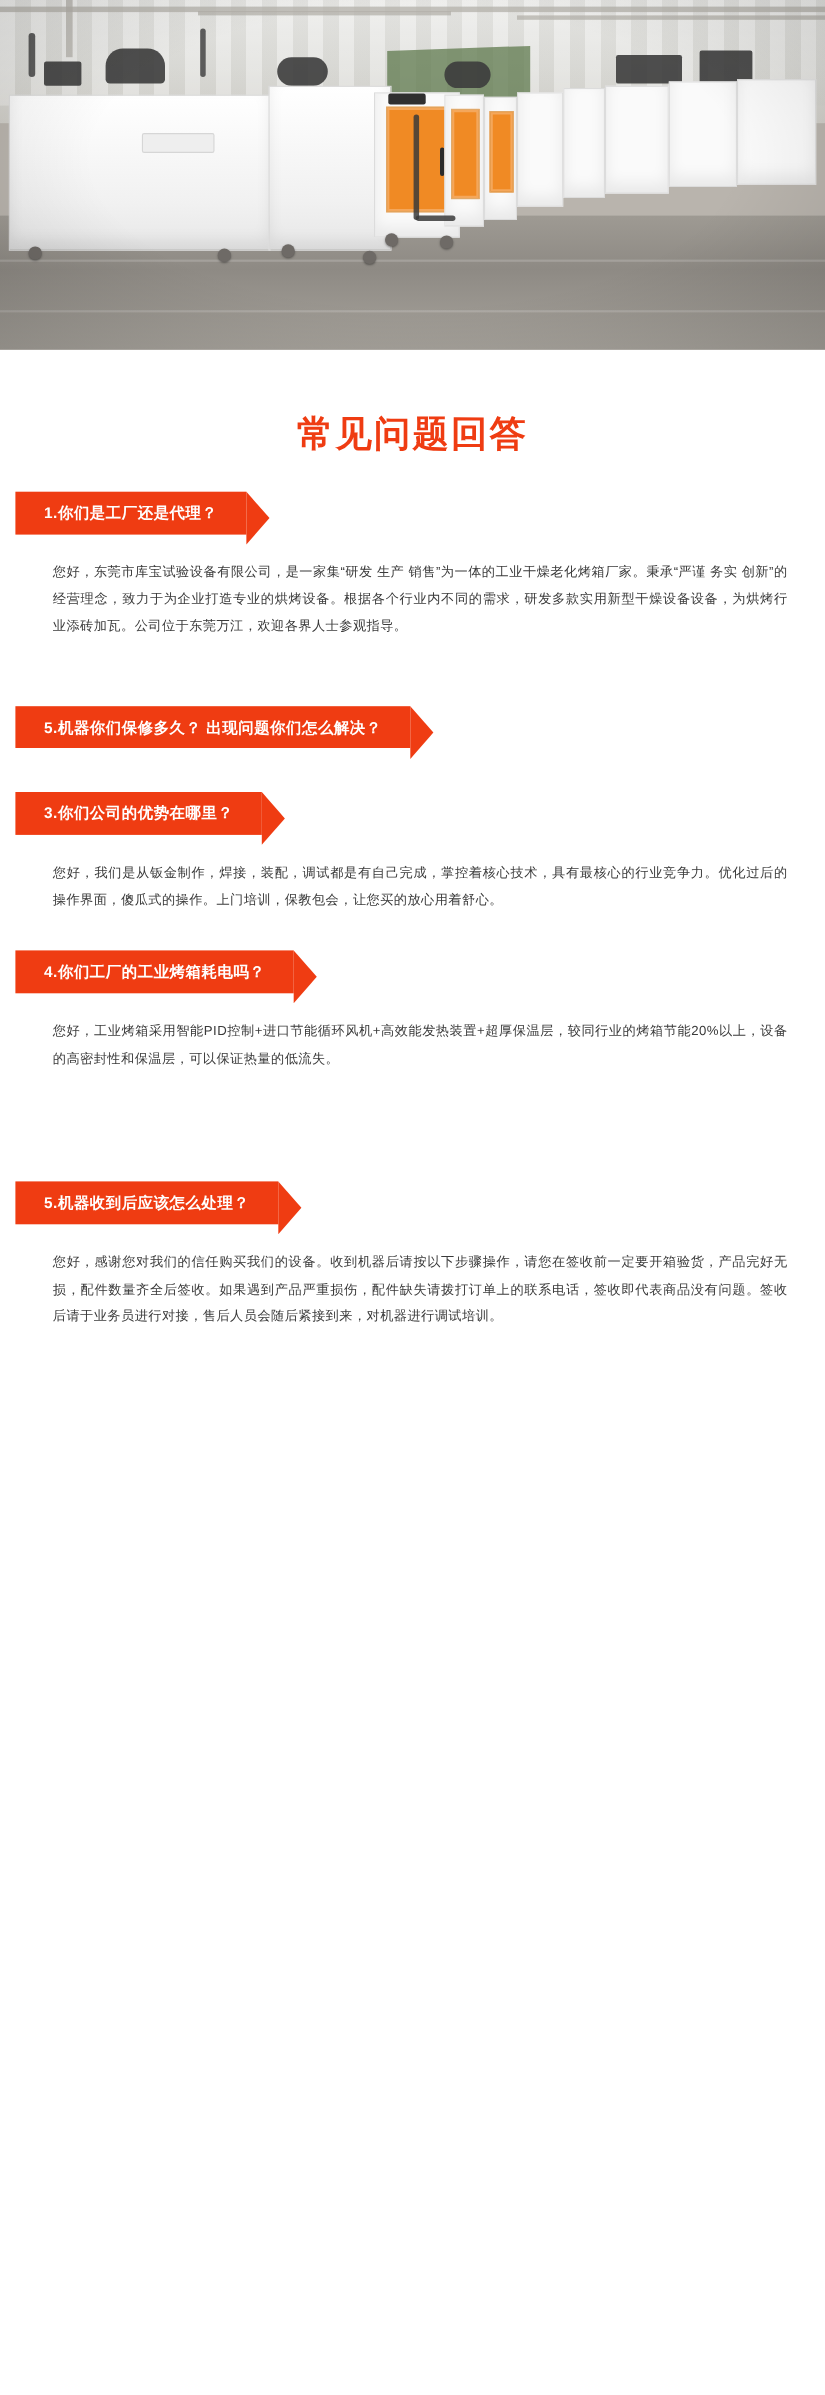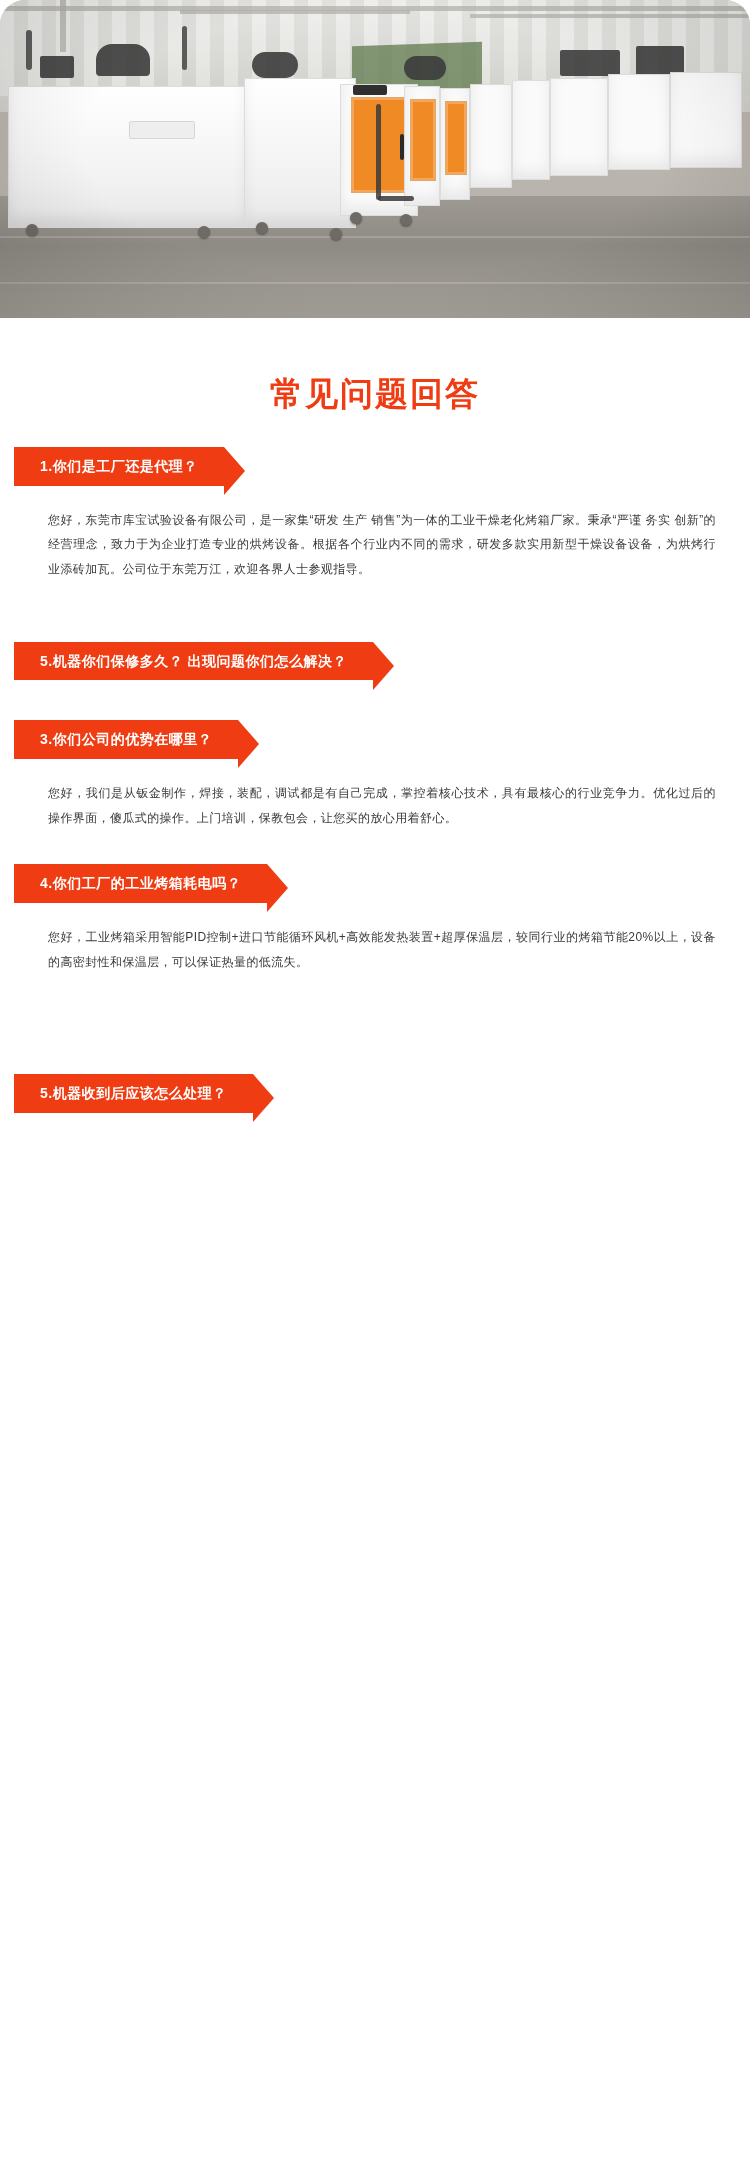--- a/index.html
+++ b/index.html
@@ -9,21 +9,20 @@
     background: #ffffff;
     font-family: "Liberation Sans", sans-serif;
     color: #333;
   }
   .page {
     width: 750px;
     min-height: 2177px;
     background: #ffffff;
     position: relative;
     overflow: hidden;
-    border-radius: 25px;
   }
 
   
   .hero {
     width: 750px;
     height: 318px;
     position: relative;
     overflow: hidden;
     background: #b9b4ad;
   }
@@ -227,14 +226,15 @@
     <div class="qbanner">4.你们工厂的工业烤箱耗电吗？</div>
   </div>
   <div class="answer">您好，工业烤箱采用智能PID控制+进口节能循环风机+高效能发热装置+超厚保温层，较同行业的烤箱节能20%以上，设备的高密封性和保温层，可以保证热量的低流失。</div>
 
   <div class="spacer-60"></div>
   <div class="spacer-40"></div>
 
   <div class="qwrap">
     <div class="qbanner">5.机器收到后应该怎么处理？</div>
   </div>
+  <div class="answer">您好，感谢您对我们的信任购买我们的设备。收到机器后请按以下步骤操作，请您在签收前一定要开箱验货，产品完好无损，配件数量齐全后签收。如果遇到产品严重损伤，配件缺失请拨打订单上的联系电话，签收即代表商品没有问题。签收后请于业务员进行对接，售后人员会随后紧接到来，对机器进行调试培训。</div>
 
 </div>
 
 </body></html>

